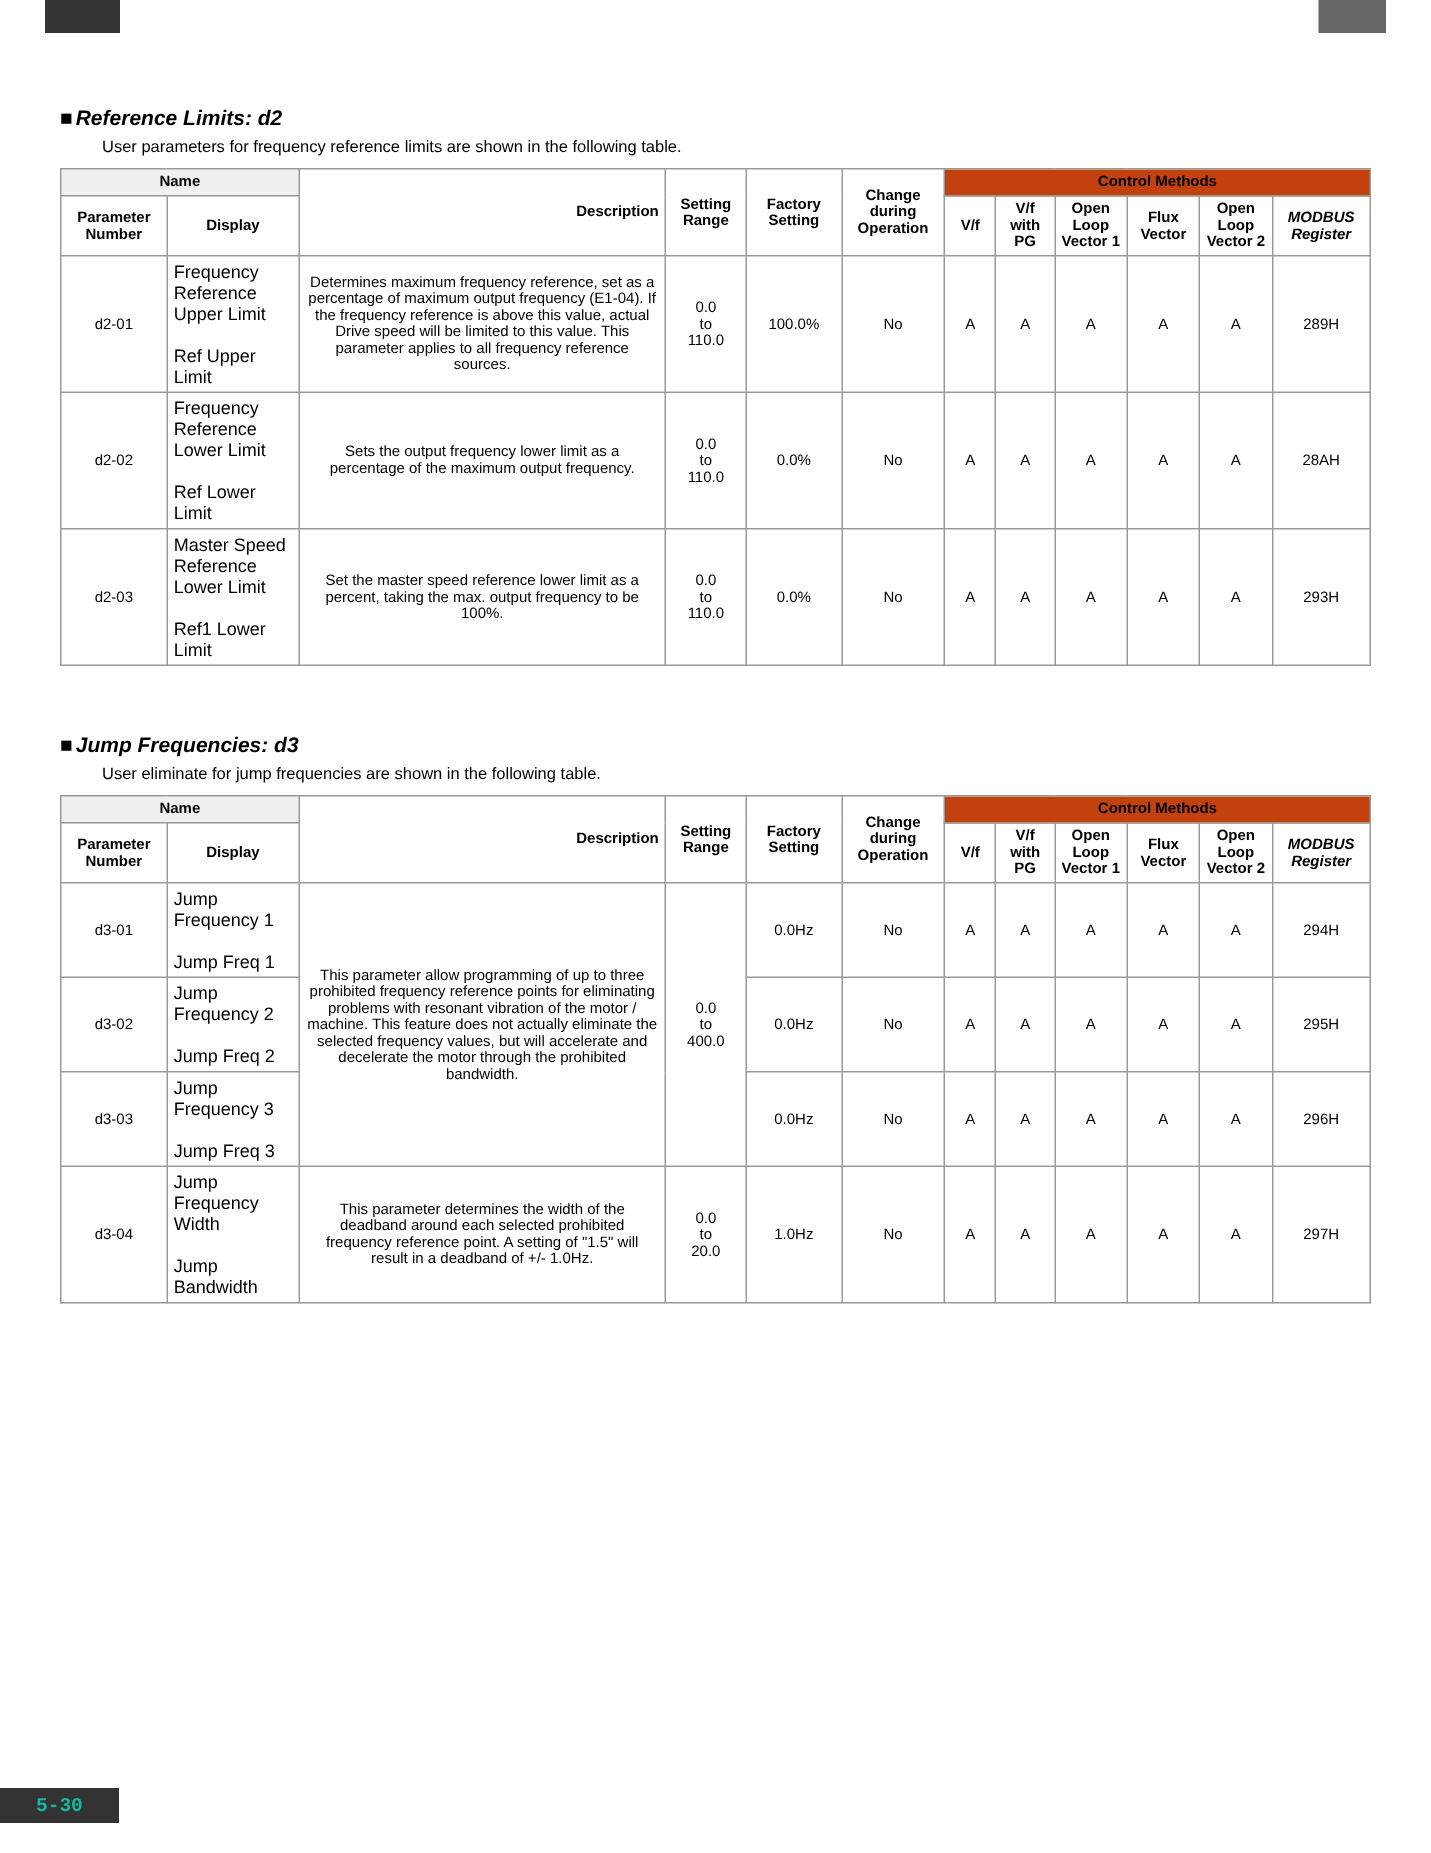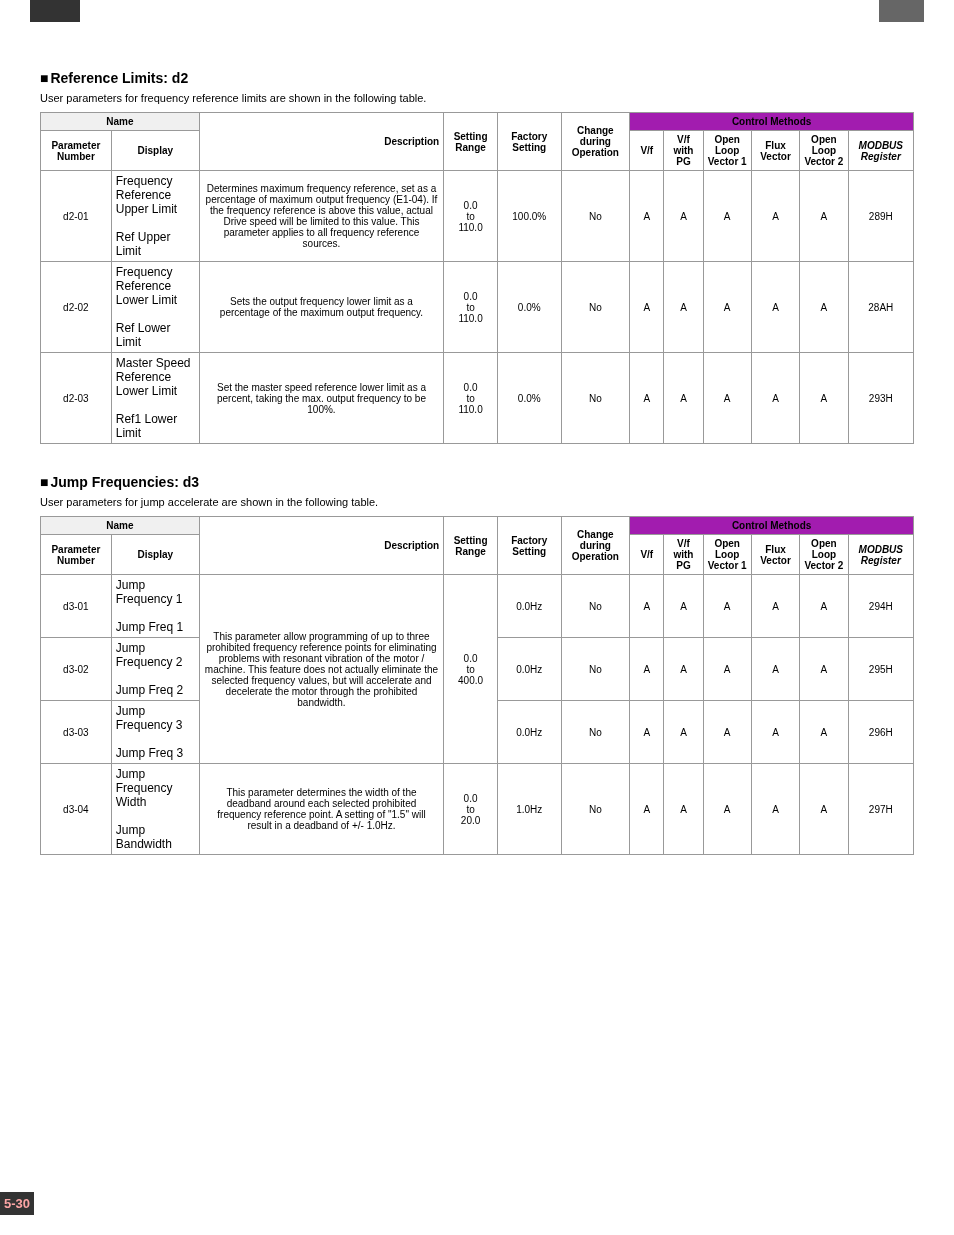--- a/index.html
+++ b/index.html
@@ -11,48 +11,50 @@
       width: 954px;
       min-height: 1235px;
       padding: 20px 40px 40px 40px;
     }
 
     .section-title {
       font-size: 14px;
       font-weight: bold;
       margin-bottom: 6px;
       margin-top: 20px;
+      font-style: italic;
     }
     .section-title::before {
       content: '■';
       margin-right: 2px;
     }
     .section-desc {
       font-size: 11px;
       margin-bottom: 8px;
+      margin-left: 28px;
     }
 
     table {
       border-collapse: collapse;
       width: 100%;
-      margin-bottom: 30px;
+      margin-bottom: 44px;
       font-size: 10px;
       padding-left: 48px;
     }
     th, td {
       border: 1px solid #999;
       padding: 3px 4px;
       text-align: center;
       vertical-align: middle;
     }
     .header-name {
       background: #f0f0f0;
     }
     .header-control {
-      background: #a21caf;
+      background: #c2410c;
     }
     .col-param {
       width: 52px;
     }
     .col-display {
       width: 72px;
     }
     .col-desc {
       width: 200px;
       text-align: right;
@@ -84,24 +86,25 @@
     .desc-td {
       font-size: 10px;
       text-align: center;
     }
 
     .page-footer {
       position: fixed;
       bottom: 20px;
       left: 0;
       background: #333;
-      color: #fca5a5;
-      padding: 4px 4px;
+      color: #14b8a6;
+      padding: 4px 24px;
       font-size: 13px;
       font-weight: bold;
+      font-family: Liberation Mono, monospace;
     }
   </style>
 </head>
 <body>
 
 <div style="position:absolute;top:0;left:30px;width:50px;height:22px;background:#333;"></div>
 <div style="position:absolute;top:0;right:30px;width:45px;height:22px;background:#666;"></div>
 
 <div style="height:30px;"></div>
 
@@ -172,21 +175,21 @@
       <td>A</td>
       <td>A</td>
       <td>A</td>
       <td>A</td>
       <td>293H</td>
     </tr>
   </tbody>
 </table>
 
 <div class="section-title">Jump Frequencies: d3</div>
-<div class="section-desc">User parameters for jump accelerate are shown in the following table.</div>
+<div class="section-desc">User eliminate for jump frequencies are shown in the following table.</div>
 
 <table>
   <thead>
     <tr>
       <th colspan="2" class="header-name">Name</th>
       <th rowspan="2" class="col-desc">Description</th>
       <th rowspan="2" class="col-range">Setting Range</th>
       <th rowspan="2" class="col-factory">Factory Setting</th>
       <th rowspan="2" class="col-change">Change during Operation</th>
       <th colspan="6" class="header-control">Control Methods</th>

